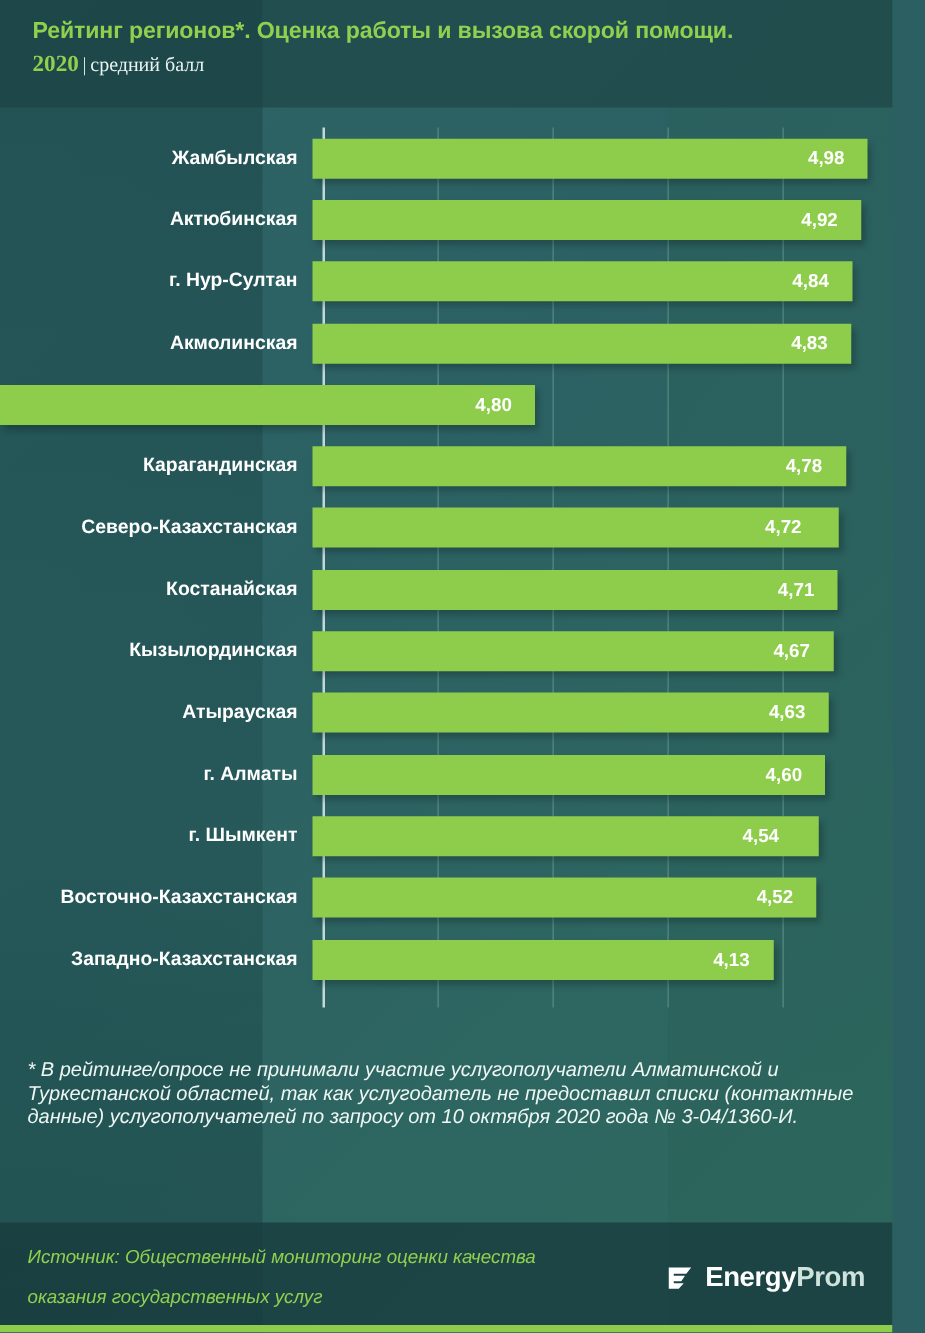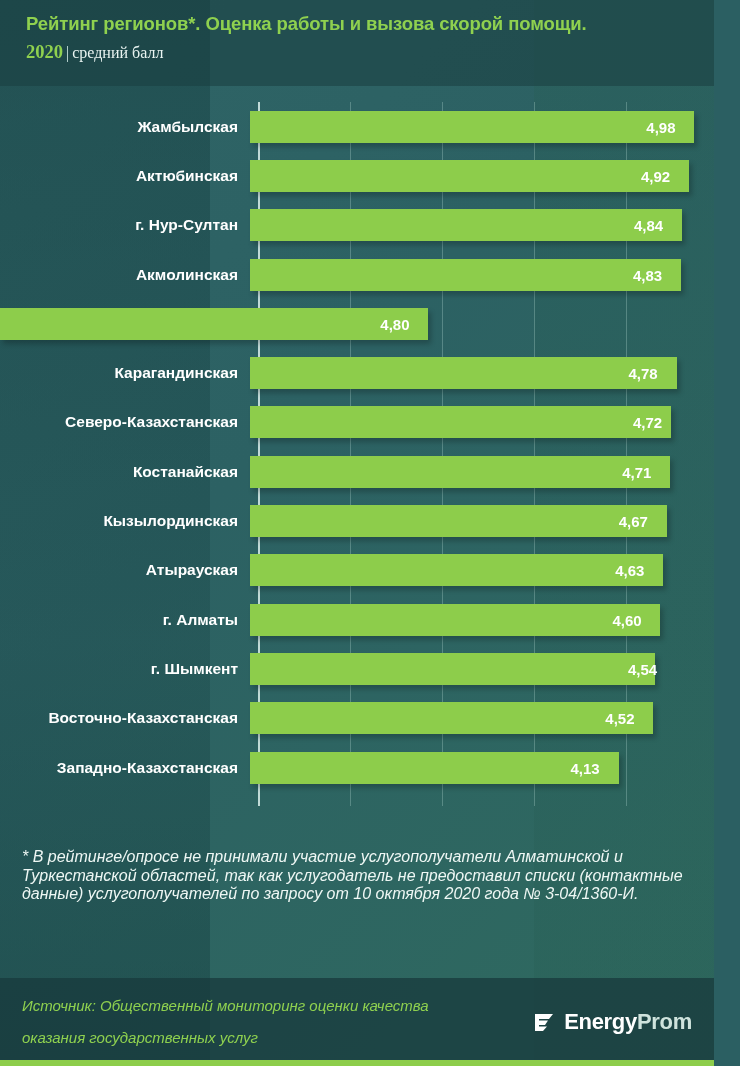--- a/index.html
+++ b/index.html
@@ -265,21 +265,21 @@
           <div class="row-label">Карагандинская</div>
           <div class="bar-wrap">
             <div class="bar" style="width: 426.523px;"></div>
             <div class="bar-value" style="left: 378.523px;">4,78</div>
           </div>
         </div>
         <div class="row">
           <div class="row-label">Северо-Казахстанская</div>
           <div class="bar-wrap">
             <div class="bar" style="width: 421.169px;"></div>
-            <div class="bar-value" style="left: 383px;">4,72</div>
+            <div class="bar-value" style="left: 362px;">4,72</div>
           </div>
         </div>
         <div class="row">
           <div class="row-label">Костанайская</div>
           <div class="bar-wrap">
             <div class="bar" style="width: 420.277px;"></div>
             <div class="bar-value" style="left: 372.277px;">4,71</div>
           </div>
         </div>
         <div class="row">
@@ -300,21 +300,21 @@
           <div class="row-label">г. Алматы</div>
           <div class="bar-wrap">
             <div class="bar" style="width: 410.462px;"></div>
             <div class="bar-value" style="left: 362.462px;">4,60</div>
           </div>
         </div>
         <div class="row">
           <div class="row-label">г. Шымкент</div>
           <div class="bar-wrap">
             <div class="bar" style="width: 405.108px;"></div>
-            <div class="bar-value" style="left: 378px;">4,54</div>
+            <div class="bar-value" style="left: 344px;">4,54</div>
           </div>
         </div>
         <div class="row">
           <div class="row-label">Восточно-Казахстанская</div>
           <div class="bar-wrap">
             <div class="bar" style="width: 403.323px;"></div>
             <div class="bar-value" style="left: 355.323px;">4,52</div>
           </div>
         </div>
         <div class="row">

